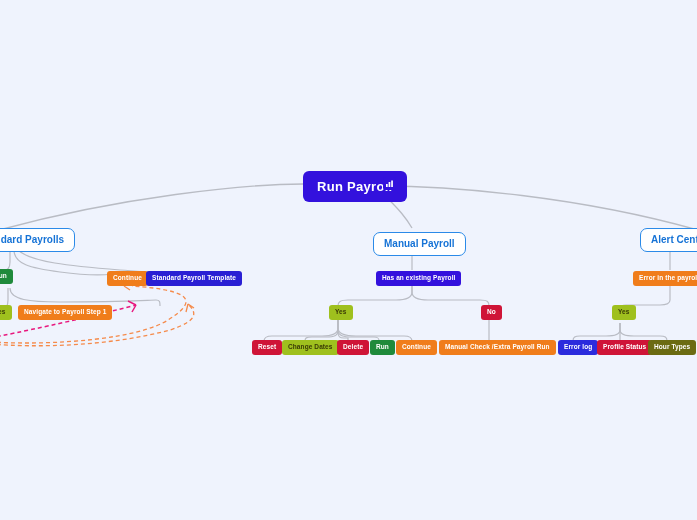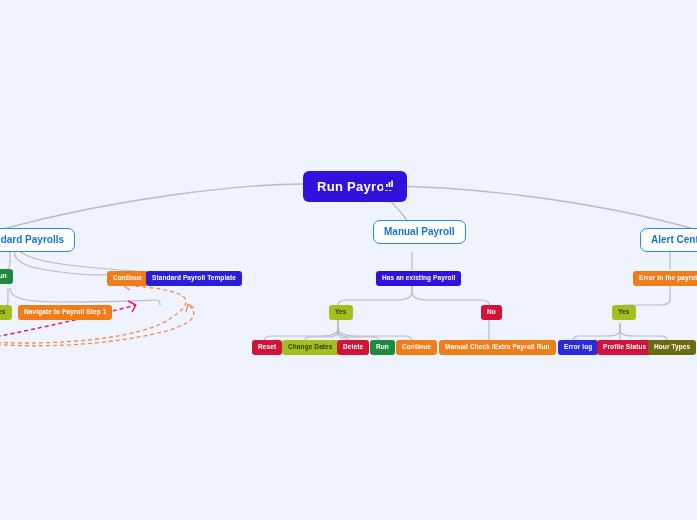--- a/index.html
+++ b/index.html
@@ -150,21 +150,21 @@
   <div class="node n-tag c-navy" style="left:146px; top:271px;">
     <span>Standard Payroll Template</span>
   </div>
   <div class="node n-tag c-olive" style="left:-12px; top:305px;">
     <span>Yes</span>
   </div>
   <div class="node n-tag c-orange" style="left:18px; top:305px;">
     <span>Navigate to Payroll Step 1</span>
   </div>
 
-  <div class="node n-branch" style="left:373px; top:220px;">
+  <div class="node n-branch" style="left:373px; top:232px;">
     <span>Manual Payroll</span>
   </div>
   <div class="node n-tag c-indigo" style="left:376px; top:271px;">
     <span>Has an existing Payroll</span>
   </div>
   <div class="node n-tag c-olive" style="left:329px; top:305px;">
     <span>Yes</span>
   </div>
   <div class="node n-tag c-crimson" style="left:481px; top:305px;">
     <span>No</span>

